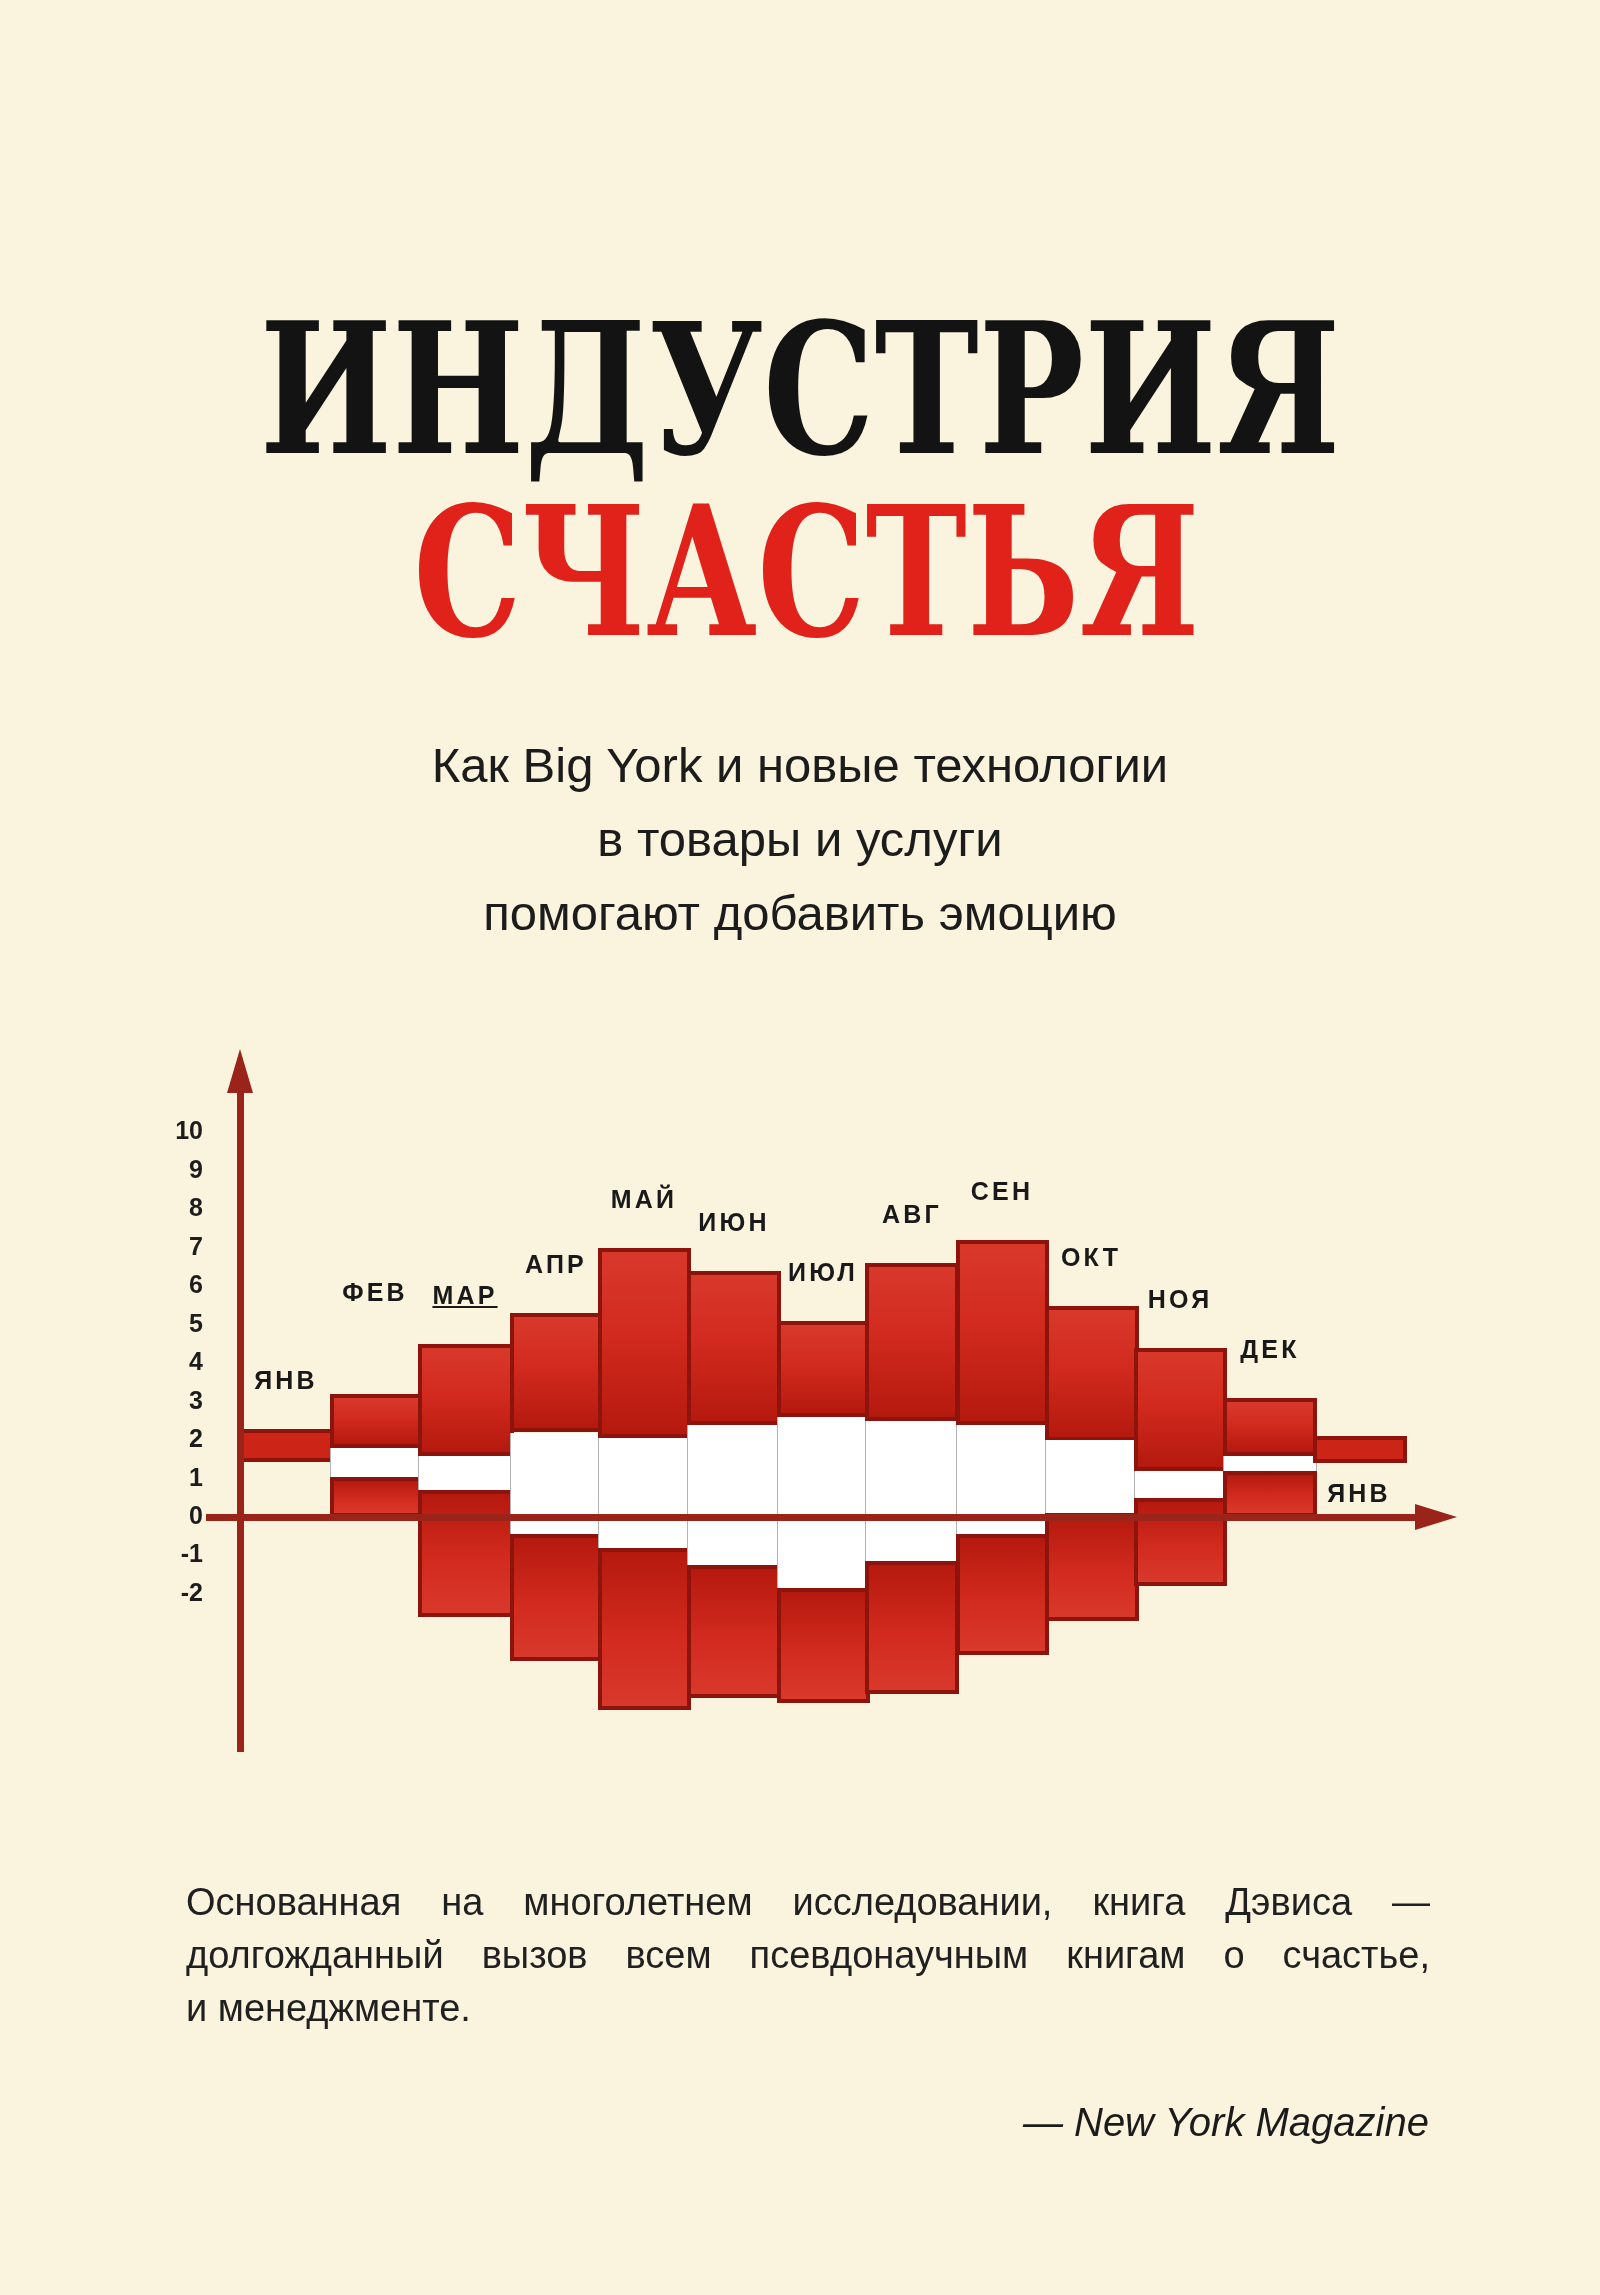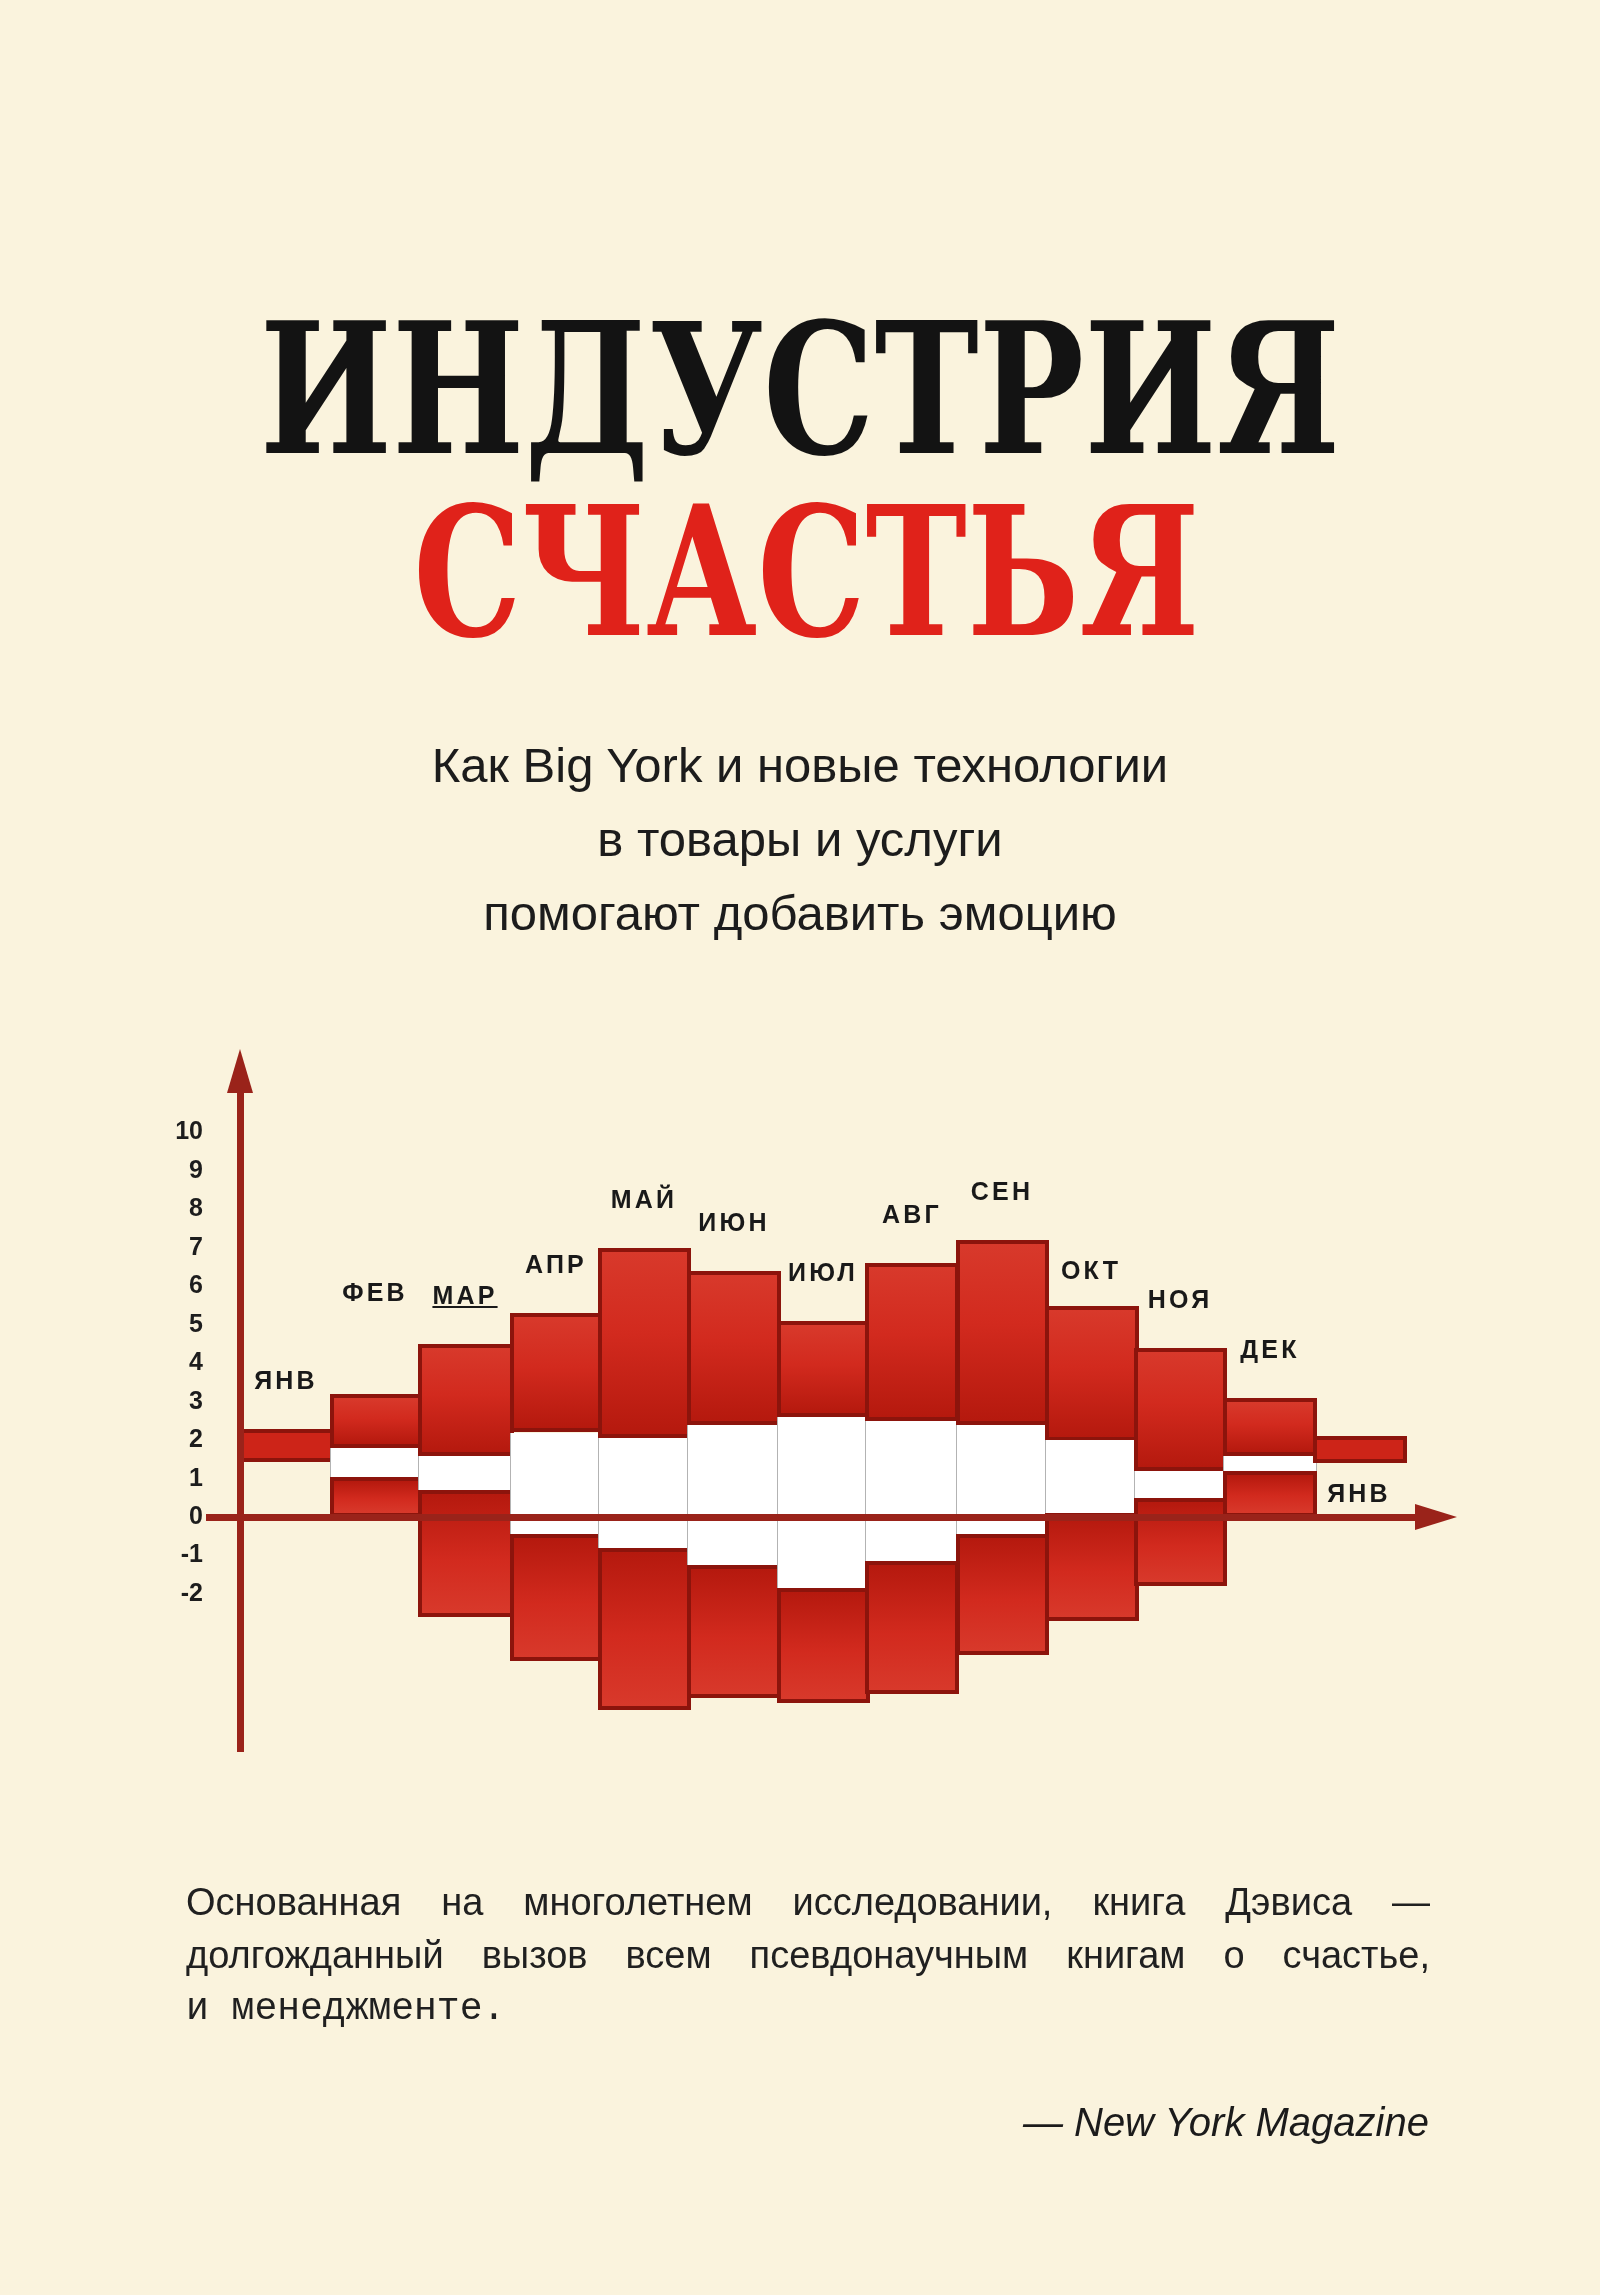--- a/index.html
+++ b/index.html
@@ -50,21 +50,21 @@
   }
   .ytick {
     position:absolute; width:56px; text-align:right;
     font-size:25px; font-weight:700; color:#1d1d1d;
   }
   .quote {
     position:absolute; left:186px; top:1876px; width:1244px;
     font-size:38px; line-height:53px; color:#202020;
   }
   .q-line { text-align:justify; text-align-last:justify; }
-  .q-last { text-align:left; text-align-last:left;font-family:Liberation Mono, monospace; }
+  .q-last { text-align:left; text-align-last:left; }
   .attribution {
     position:absolute; left:784px; top:2100px; width:645px;
     text-align:right; font-style:italic; font-size:40px; color:#1b1b1b;
   }
 </style>
 </head>
 <body>
 
 <div id="cover">
 
@@ -138,21 +138,21 @@
       <div class="ytick" style="left: 147px; top: 1578px;">-2</div>
       <div class="month-label" style="left: 286px; top: 1366px;">ЯНВ</div>
       <div class="month-label" style="left: 375px; top: 1278px;">ФЕВ</div>
       <div class="month-label" style="left: 465px; top: 1281px; text-decoration: underline;">МАР</div>
       <div class="month-label" style="left: 556px; top: 1250px;">АПР</div>
       <div class="month-label" style="left: 644px; top: 1185px;">МАЙ</div>
       <div class="month-label" style="left: 734px; top: 1208px;">ИЮН</div>
       <div class="month-label" style="left: 823px; top: 1258px;">ИЮЛ</div>
       <div class="month-label" style="left: 912px; top: 1200px;">АВГ</div>
       <div class="month-label" style="left: 1002px; top: 1177px;">СЕН</div>
-      <div class="month-label" style="left: 1091px; top: 1243px; margin-top: 13px;">ОКТ</div>
+      <div class="month-label" style="left: 1091px; top: 1243px;">ОКТ</div>
       <div class="month-label" style="left: 1180px; top: 1285px;">НОЯ</div>
       <div class="month-label" style="left: 1270px; top: 1335px;">ДЕК</div>
       <div class="month-label" style="left: 1359px; top: 1479px;">ЯНВ</div>
     </div>
 
   <div class="quote">
     <div class="q-line">Основанная на многолетнем исследовании, книга Дэвиса —</div>
     <div class="q-line">долгожданный вызов всем псевдонаучным книгам о счастье,</div>
     <div class="q-line q-last">и менеджменте.</div>
   </div>

